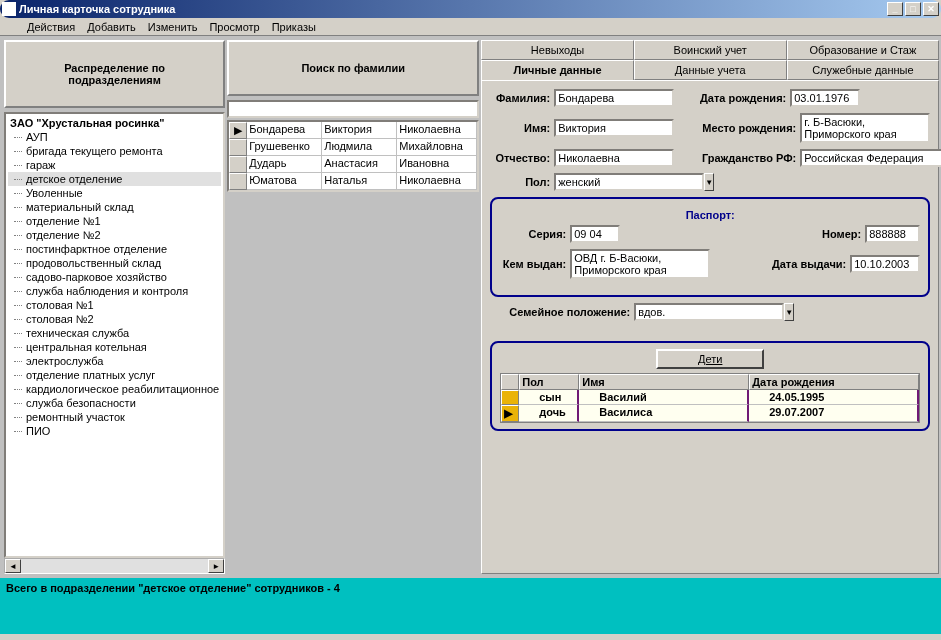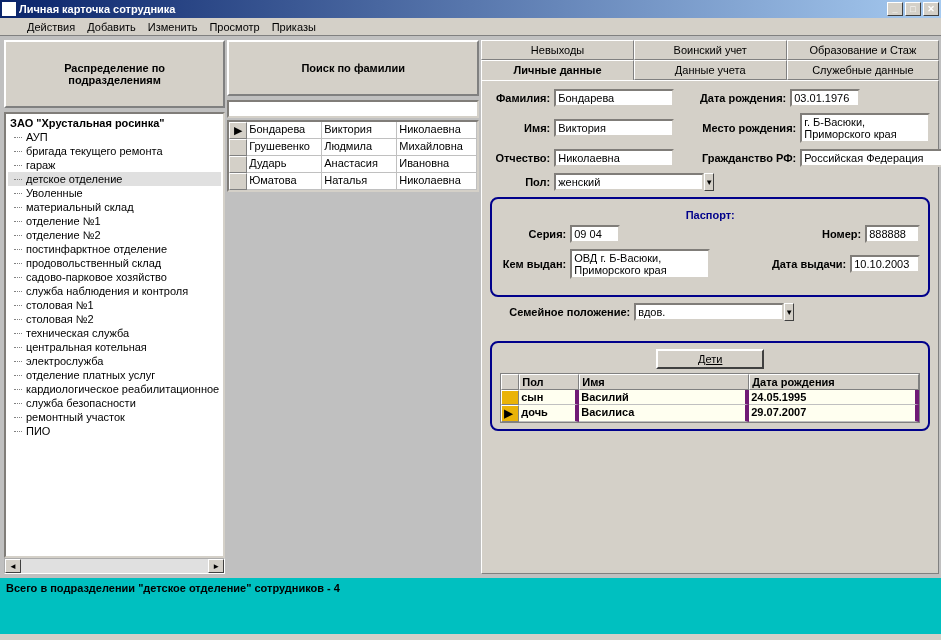--- a/index.html
+++ b/index.html
@@ -1,17 +1,17 @@
 <!DOCTYPE html>
 <html><head>
 <meta charset="utf-8">
 <style>
 * { box-sizing: border-box; margin: 0; padding: 0; font-family: Tahoma, Arial, sans-serif; font-size: 11px; }
 body { background: #d4d0c8; width: 941px; height: 640px; overflow: hidden; }
-.titlebar { background: linear-gradient(to right, #0a246a, #a6caf0); color: white; height: 18px; display: flex; align-items: center; padding: 0 2px; font-weight: bold; }
+.titlebar { background: linear-gradient(to right, #0a246a, #a6caf0); color: white; height: 18px; display: flex; align-items: center; padding: 0 2px; font-weight: bold; border-radius: 9px; }
 .titlebar-icon { width: 14px; height: 14px; background: #fff; margin-right: 3px; }
 .titlebar-text { flex: 1; }
 .winbtns { display: flex; }
 .winbtn { width: 16px; height: 14px; background: #d4d0c8; border: 1px solid; border-color: #fff #404040 #404040 #fff; margin-left: 2px; display:flex; align-items:center; justify-content:center; font-size:9px; font-family:Arial; }
 .menubar { background: #d4d0c8; height: 18px; display: flex; align-items: center; padding: 0 21px; border-bottom: 1px solid #808080; }
 .menu-item { padding: 1px 6px; cursor: default; }
 .app-body { display: flex; height: 542px; background: #c0c0c0; padding: 4px; gap: 2px; }
 .left-col { width: 222px; display: flex; flex-direction: column; }
 .panel-header { background: #d4d0c8; border: 2px solid; border-color: #fff #808080 #808080 #fff; padding: 20px; text-align: center; font-weight: bold; margin-bottom: 4px; }
 .tree-panel { flex: 1; background: #fff; border: 2px inset #d4d0c8; overflow: auto; padding: 2px; }
@@ -40,21 +40,21 @@
 .dropdown { display: flex; }
 .dropdown .dd-btn { width: 16px; background: #d4d0c8; border: 1px solid; border-color: #fff #404040 #404040 #fff; display:flex;align-items:center;justify-content:center;font-size:8px; }
 .passport-box { border: 2px solid #00008b; border-radius: 8px; padding: 10px 8px; margin-top: 4px; margin-bottom: 6px; }
 .passport-title { color: #00008b; font-weight: bold; text-align: center; margin-bottom: 4px; }
 .children-box { border: 2px solid #00008b; border-radius: 8px; padding: 6px 8px; margin-top: 20px; }
 .children-btn { display: block; margin: 0 auto 4px; background: #d4d0c8; border: 2px solid; border-color: #fff #404040 #404040 #fff; padding: 2px 40px; font-weight: normal; font-size: 11px; text-decoration: underline; }
 .child-grid { background: #eab308; border: 1px solid #808080; font-weight: bold; }
 .child-hdr { display: flex; background: #d4d0c8; }
 .child-hdr-cell { border: 1px solid; border-color: #fff #808080 #808080 #fff; padding: 1px 2px; }
 .child-row { display: flex; }
-.child-cell { background: #fffff0; border-right: 4px solid #701a75; border-bottom: 1px solid #c0c0c0; padding: 1px 2px; }
+.child-cell { background: #fffff0; border-right: 2px solid #701a75; border-bottom: 1px solid #c0c0c0; padding: 1px 20px; }
 .status-bar { background: #00c0c0; padding: 4px 6px; font-weight: bold; color: #000; height: 56px; }
 </style>
 </head>
 <body>
 
 <div class="titlebar">
   <div class="titlebar-icon"></div>
   <div class="titlebar-text">Личная карточка сотрудника</div>
   <div class="winbtns">
     <div class="winbtn">_</div>

